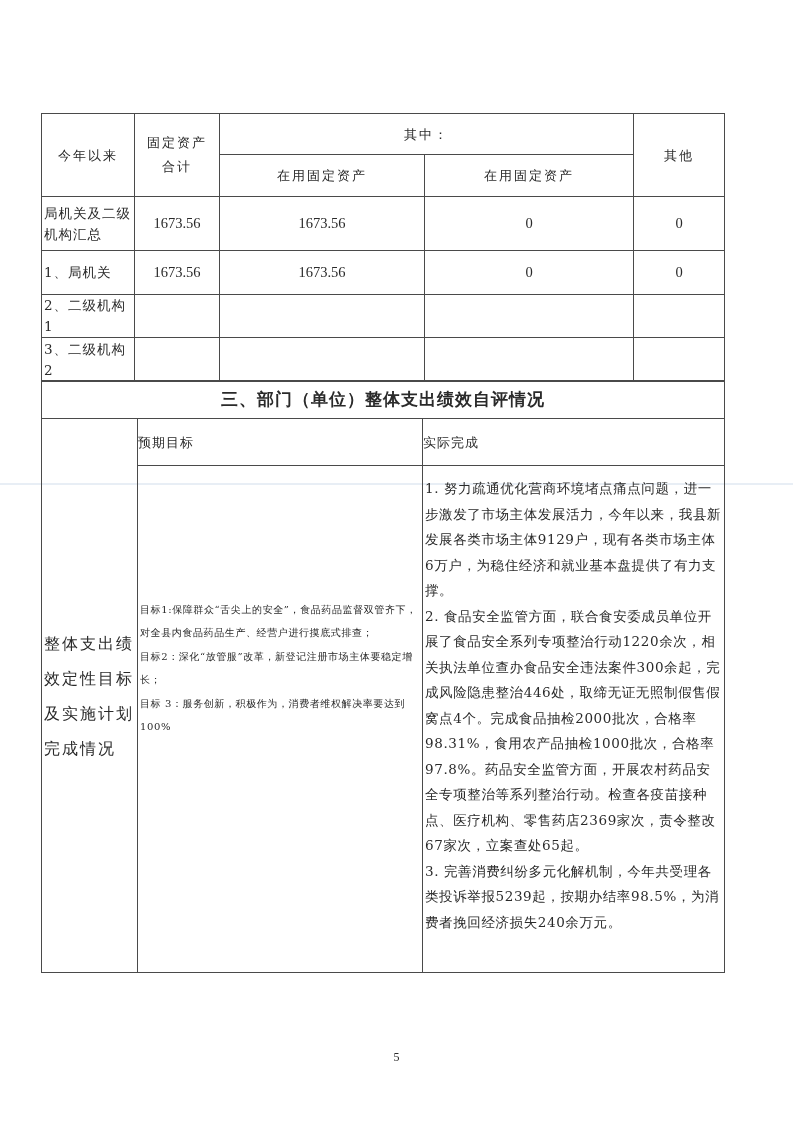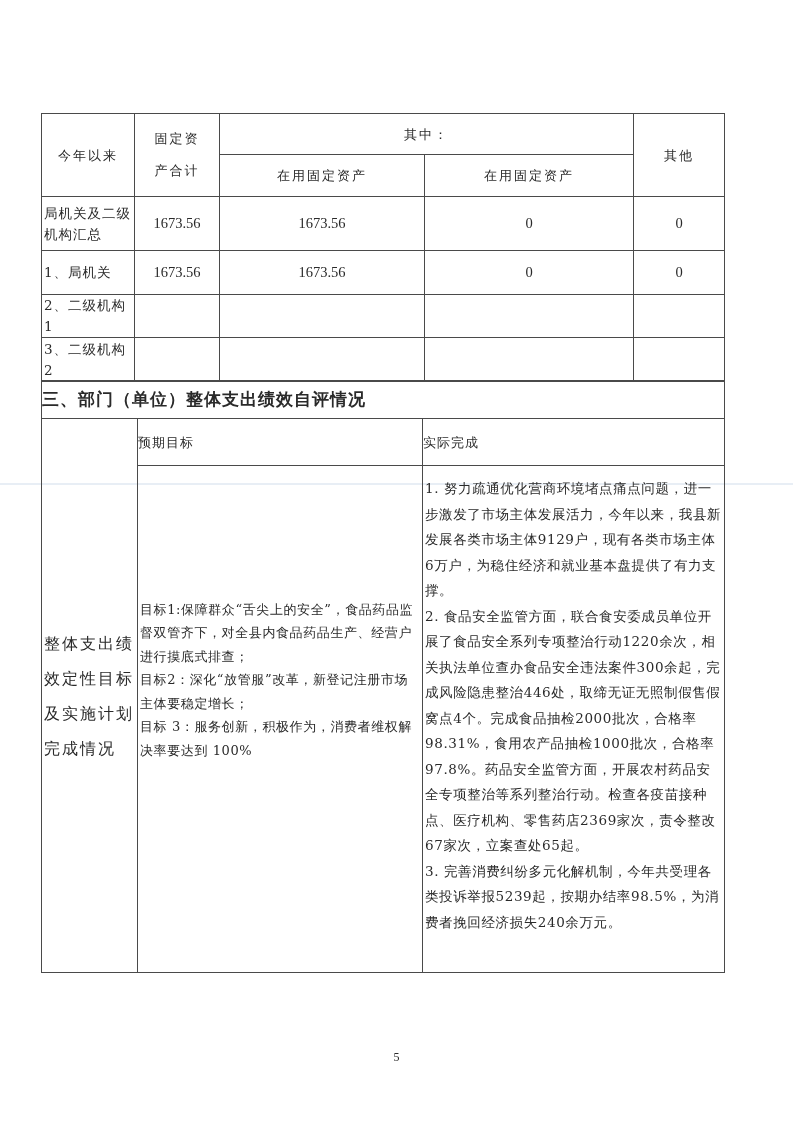--- a/index.html
+++ b/index.html
@@ -19,26 +19,26 @@
     border: 1.3px solid #4a4a4a; padding: 0; vertical-align: middle;
     font-size: 13.5px; line-height: 21px;
   }
   #assets-table { left: 41px; top: 113px; width: 683px; }
   #assets-table td { text-align: center; }
   #assets-table td.name { text-align: left; padding-left: 2px; letter-spacing: 1px; }
   .hdr { letter-spacing: 2px; font-size: 13px; }
   .num { font-family: "Liberation Serif", "DejaVu Serif", serif; font-size: 14.5px; }
   #perf-table { left: 41px; top: 380px; width: 683px; }
   .section-title {
-    text-align: left; font-weight: bold; font-size: 17px; letter-spacing: 1px;
+    text-align: center; font-weight: bold; font-size: 17px; letter-spacing: 1px;
     font-family: "DejaVu Sans", "Liberation Sans", sans-serif;
   }
   .col-head { font-size: 13px; letter-spacing: 1px; }
   .left-label { font-size: 16px; line-height: 35px; letter-spacing: 2px; padding-left: 2px; vertical-align: middle; }
-  .goals { font-size: 13px; line-height: 23.5px; padding: 0 2px; letter-spacing: 0.6px; vertical-align: top; }
+  .goals { font-size: 10px; line-height: 23.5px; padding: 0 2px; letter-spacing: 0.6px; vertical-align: top; }
   .actual { font-size: 13.5px; line-height: 25.5px; padding: 0 2px; letter-spacing: 0.6px; vertical-align: top; }
   .para { margin: 0; }
   #page-number {
     position: absolute; top: 1050px; left: 0; width: 793px; text-align: center;
     font-size: 12px; font-family: "Liberation Serif", serif;
   }
 </style>
 </head>
 <body>
 
@@ -48,21 +48,21 @@
   <colgroup>
     <col style="width:93px">
       <col style="width:85px">
       <col style="width:205px">
       <col style="width:209px">
       <col style="width:91px">
   </colgroup>
   <tbody>
       <tr style="height:41px">
     <td rowspan="2" class="hdr">今年以来</td>
-    <td rowspan="2" class="hdr" style="padding:0 16px;line-height:32px">固定资产合计</td>
+    <td rowspan="2" class="hdr" style="padding:0 8px;line-height:24px">固定资产合计</td>
     <td colspan="2" class="hdr">其中：</td>
     <td rowspan="2" class="hdr">其他</td>
   </tr>
   <tr style="height:42px">
     <td class="hdr">在用固定资产</td>
     <td class="hdr">在用固定资产</td>
   </tr>
   <tr style="height:54px">
     <td class="name">局机关及二级机构汇总</td>
     <td class="num">1673.56</td>

